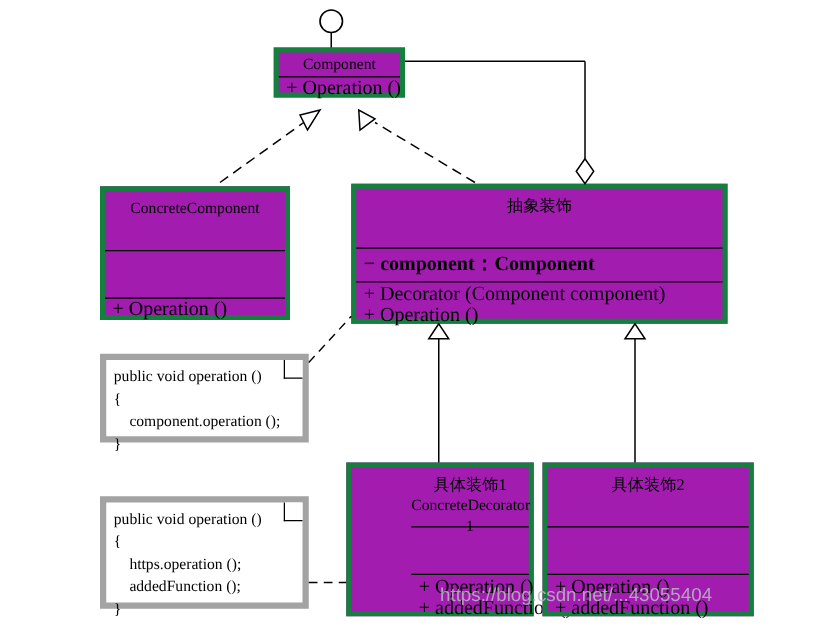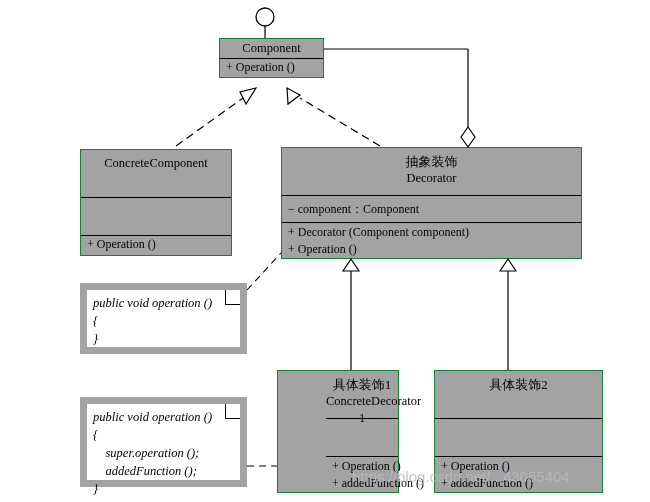--- a/index.html
+++ b/index.html
@@ -11,53 +11,52 @@
     position: relative;
     width: 650px;
     height: 502px;
     background: #ffffff;
     font-family: "Liberation Serif", serif;
     color: #000000;
     overflow: hidden;
   }
   .box {
     position: absolute;
-    border: 1px solid #15803d;
-    background: #a3a3a3;
+    border: 4px solid #15803d;
+    background: #a21caf;
     box-sizing: border-box;
   }
   .box .sect {
     border-bottom: 1px solid #000;
     box-sizing: border-box;
   }
   .box .sect:last-child {
     border-bottom: none;
   }
   .title-cn, .title-en {
     text-align: center;
     font-size: 13px;
     line-height: 17px;
   }
   .title-en {
     font-size: 12.5px;
   }
   .member {
-    font-size: 12px;
+    font-size: 16px;
     line-height: 17px;
     padding-left: 6px;
     white-space: nowrap;
   }
   .note {
     position: absolute;
-    border: 7px solid #a3a3a3;
+    border: 5px solid #a3a3a3;
     background: #fff;
     box-sizing: border-box;
     font-size: 12.5px;
     line-height: 18px;
-    font-style: italic;
   }
   .note .fold {
     position: absolute;
     top: 0;
     right: 0;
     width: 14px;
     height: 14px;
     background: #fff;
     border-left: 1px solid #000;
     border-bottom: 1px solid #000;
@@ -97,30 +96,29 @@
     <div class="sect" style="height:48px; padding-top:5px;">
       <div class="title-en">ConcreteComponent</div>
     </div>
     <div class="sect" style="height:38px;"></div>
     <div class="sect member" style="height:20px;">+ Operation ()</div>
   </div>
 
   <div class="box" style="left:281px; top:147px; width:301px; height:112px;">
     <div class="sect" style="height:48px; padding-top:5px;">
       <div class="title-cn">抽象装饰</div>
-      <div class="title-en">Decorator</div>
     </div>
-    <div class="sect member" style="height:27px; line-height:26px;">− component：Component</div>
+    <div class="sect member" style="height:27px; line-height:26px;font-weight:bold;">− component：Component</div>
     <div class="sect" style="height:37px; padding-top:1px;">
       <div class="member">+ Decorator (Component component)</div>
       <div class="member">+ Operation ()</div>
     </div>
   </div>
 
-  <div class="box" style="left:277px; top:370px; width:122px; height:123px;padding-left:48px;">
+  <div class="box" style="left:277px; top:370px; width:150px; height:123px;padding-left:48px;">
     <div class="sect" style="height:48px; padding-top:5px;">
       <div class="title-cn">具体装饰1</div>
       <div class="title-en">ConcreteDecorator 1</div>
     </div>
     <div class="sect" style="height:38px;"></div>
     <div class="sect" style="height:37px; padding-top:1px;">
       <div class="member">+ Operation ()</div>
       <div class="member">+ addedFunction ()</div>
     </div>
   </div>
@@ -132,28 +130,29 @@
     <div class="sect" style="height:38px;"></div>
     <div class="sect" style="height:37px; padding-top:1px;">
       <div class="member">+ Operation ()</div>
       <div class="member">+ addedFunction ()</div>
     </div>
   </div>
 
   <div class="note" style="left:80px; top:283px; width:167px; height:71px; padding-top:4px;">
     <div class="note-line">public void operation ()</div>
     <div class="note-line">{</div>
+    <div class="note-line">    component.operation ();</div>
     <div class="note-line">}</div>
     <div class="fold"></div>
   </div>
 
   <div class="note" style="left:80px; top:397px; width:167px; height:90px; padding-top:4px;">
     <div class="note-line">public void operation ()</div>
     <div class="note-line">{</div>
-    <div class="note-line">    super.operation ();</div>
+    <div class="note-line">    https.operation ();</div>
     <div class="note-line">    addedFunction ();</div>
     <div class="note-line">}</div>
     <div class="fold"></div>
   </div>
 
   <svg class="overlay">
 
     <circle cx="265" cy="17" r="9" fill="#fff" stroke="#000" stroke-width="1.3"></circle>
     <line x1="265" y1="26" x2="265" y2="38" stroke="#000" stroke-width="1.2"></line>
 

